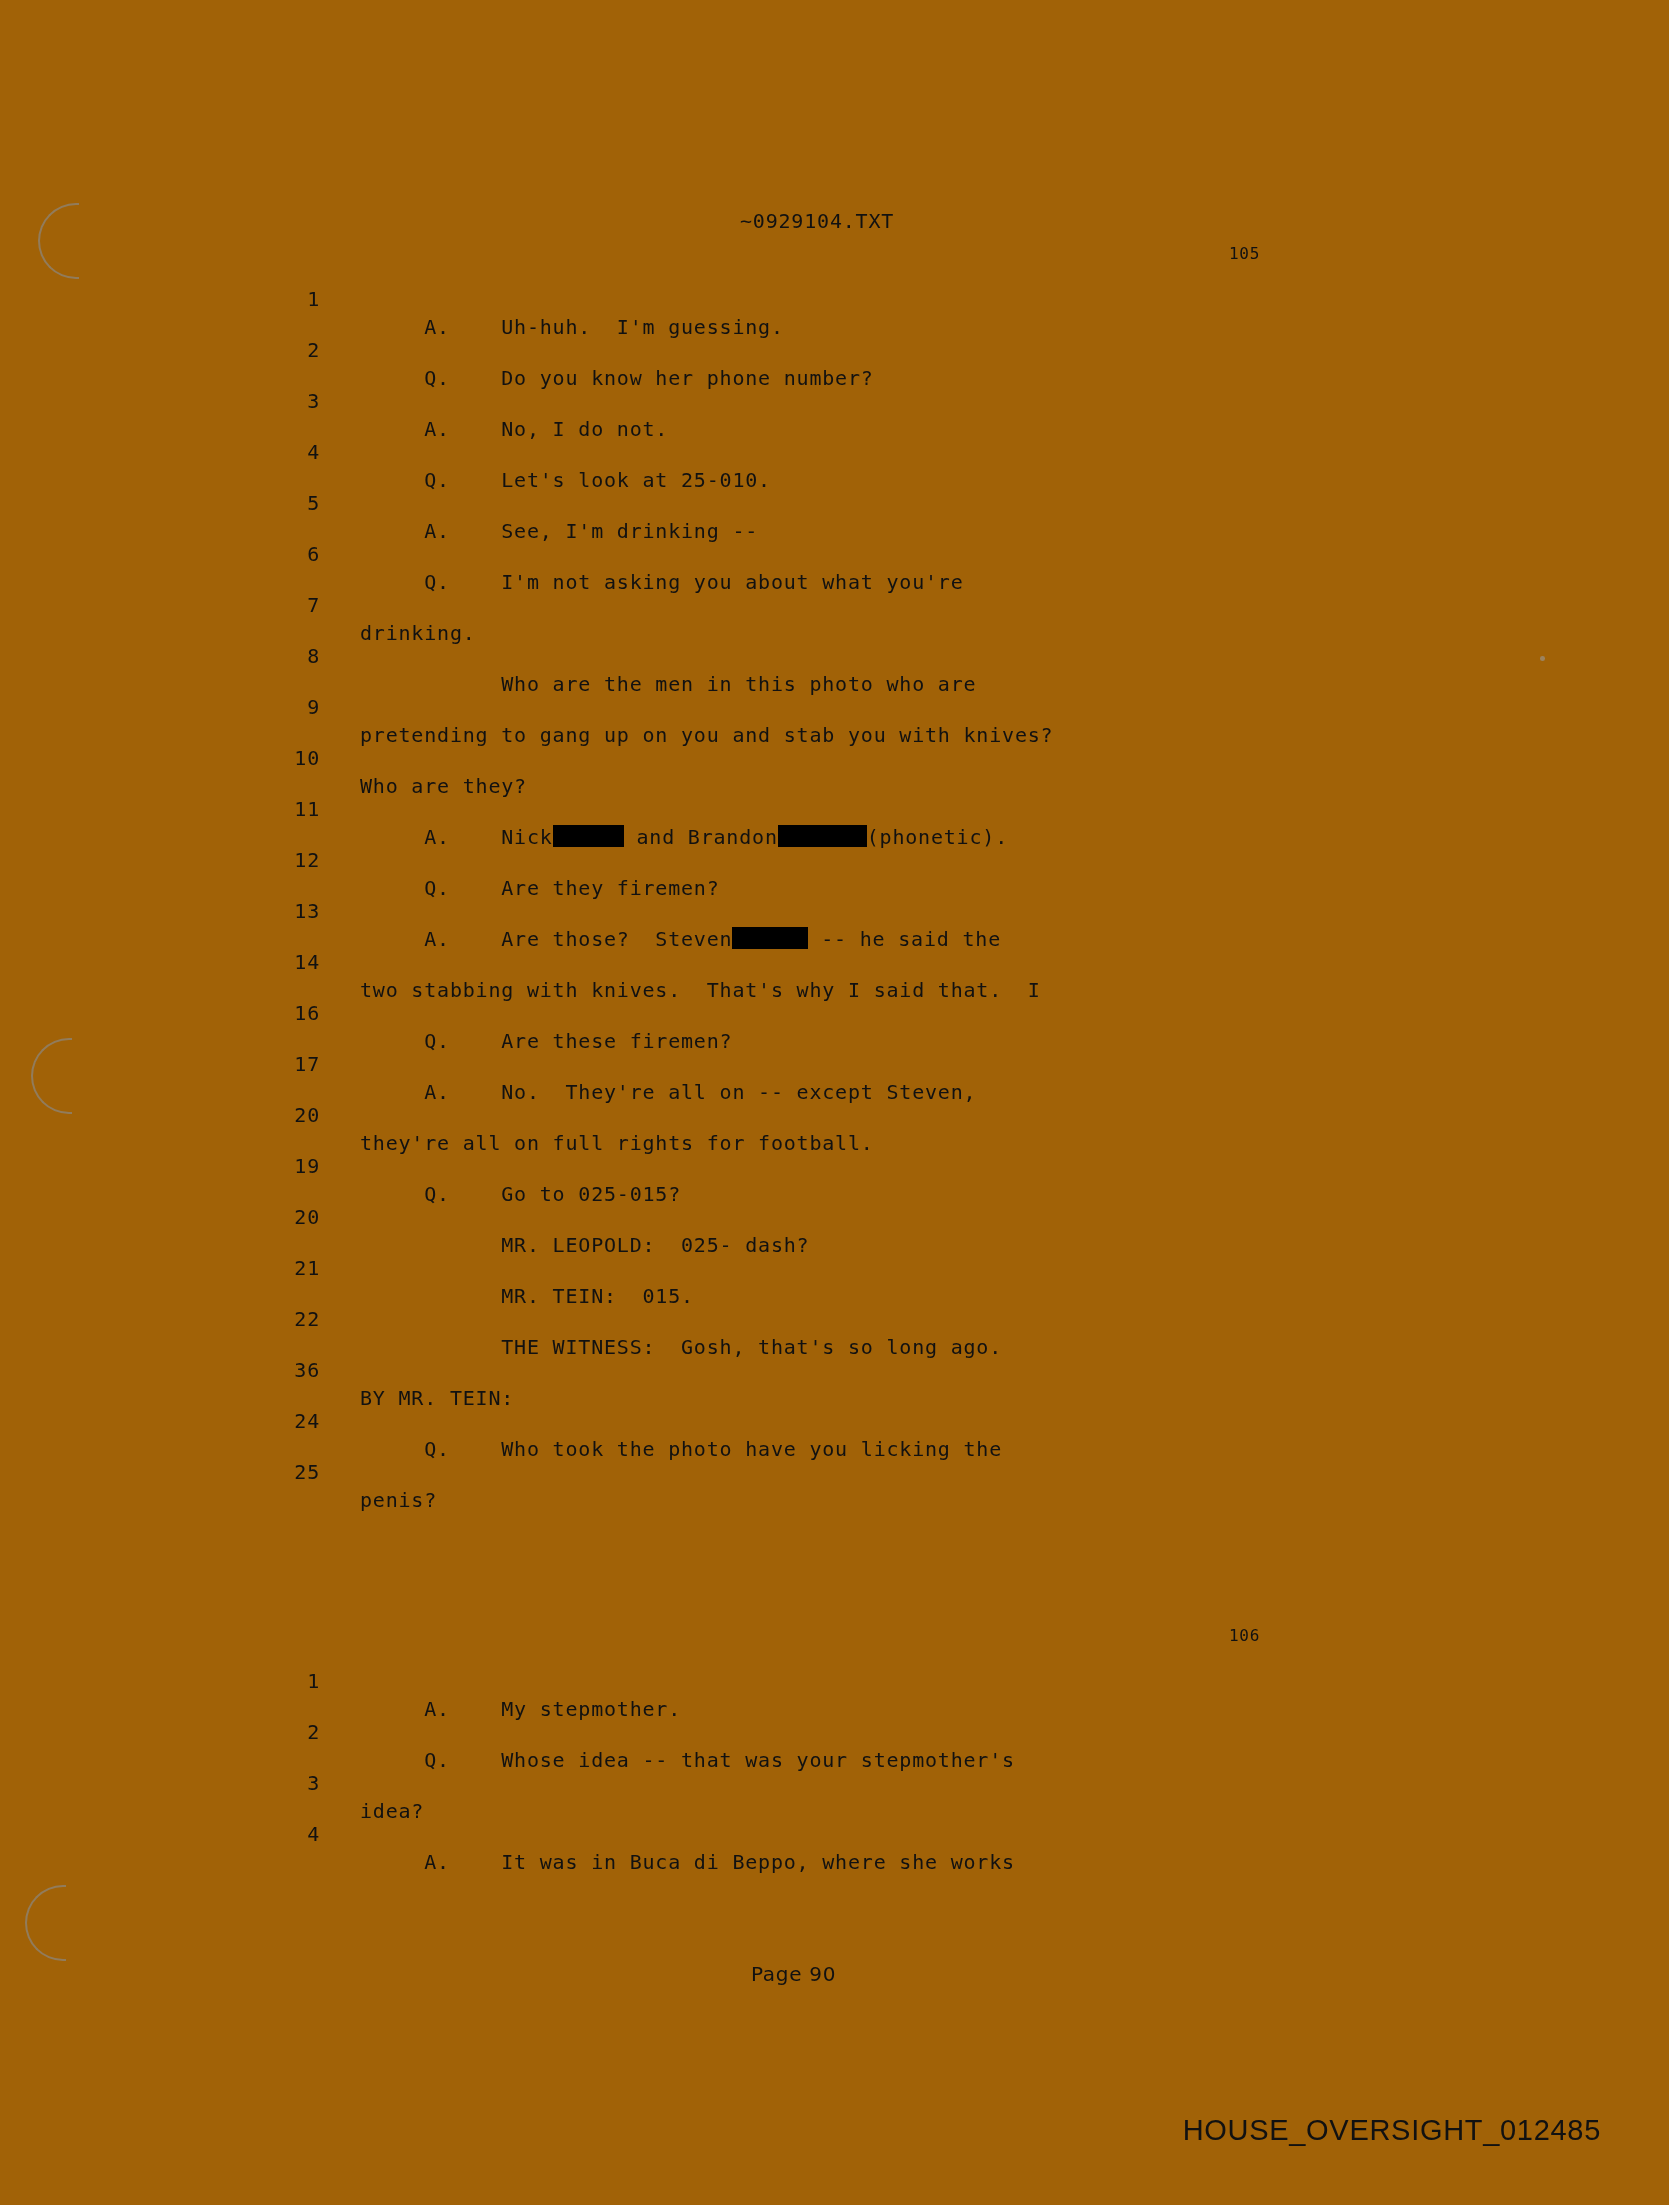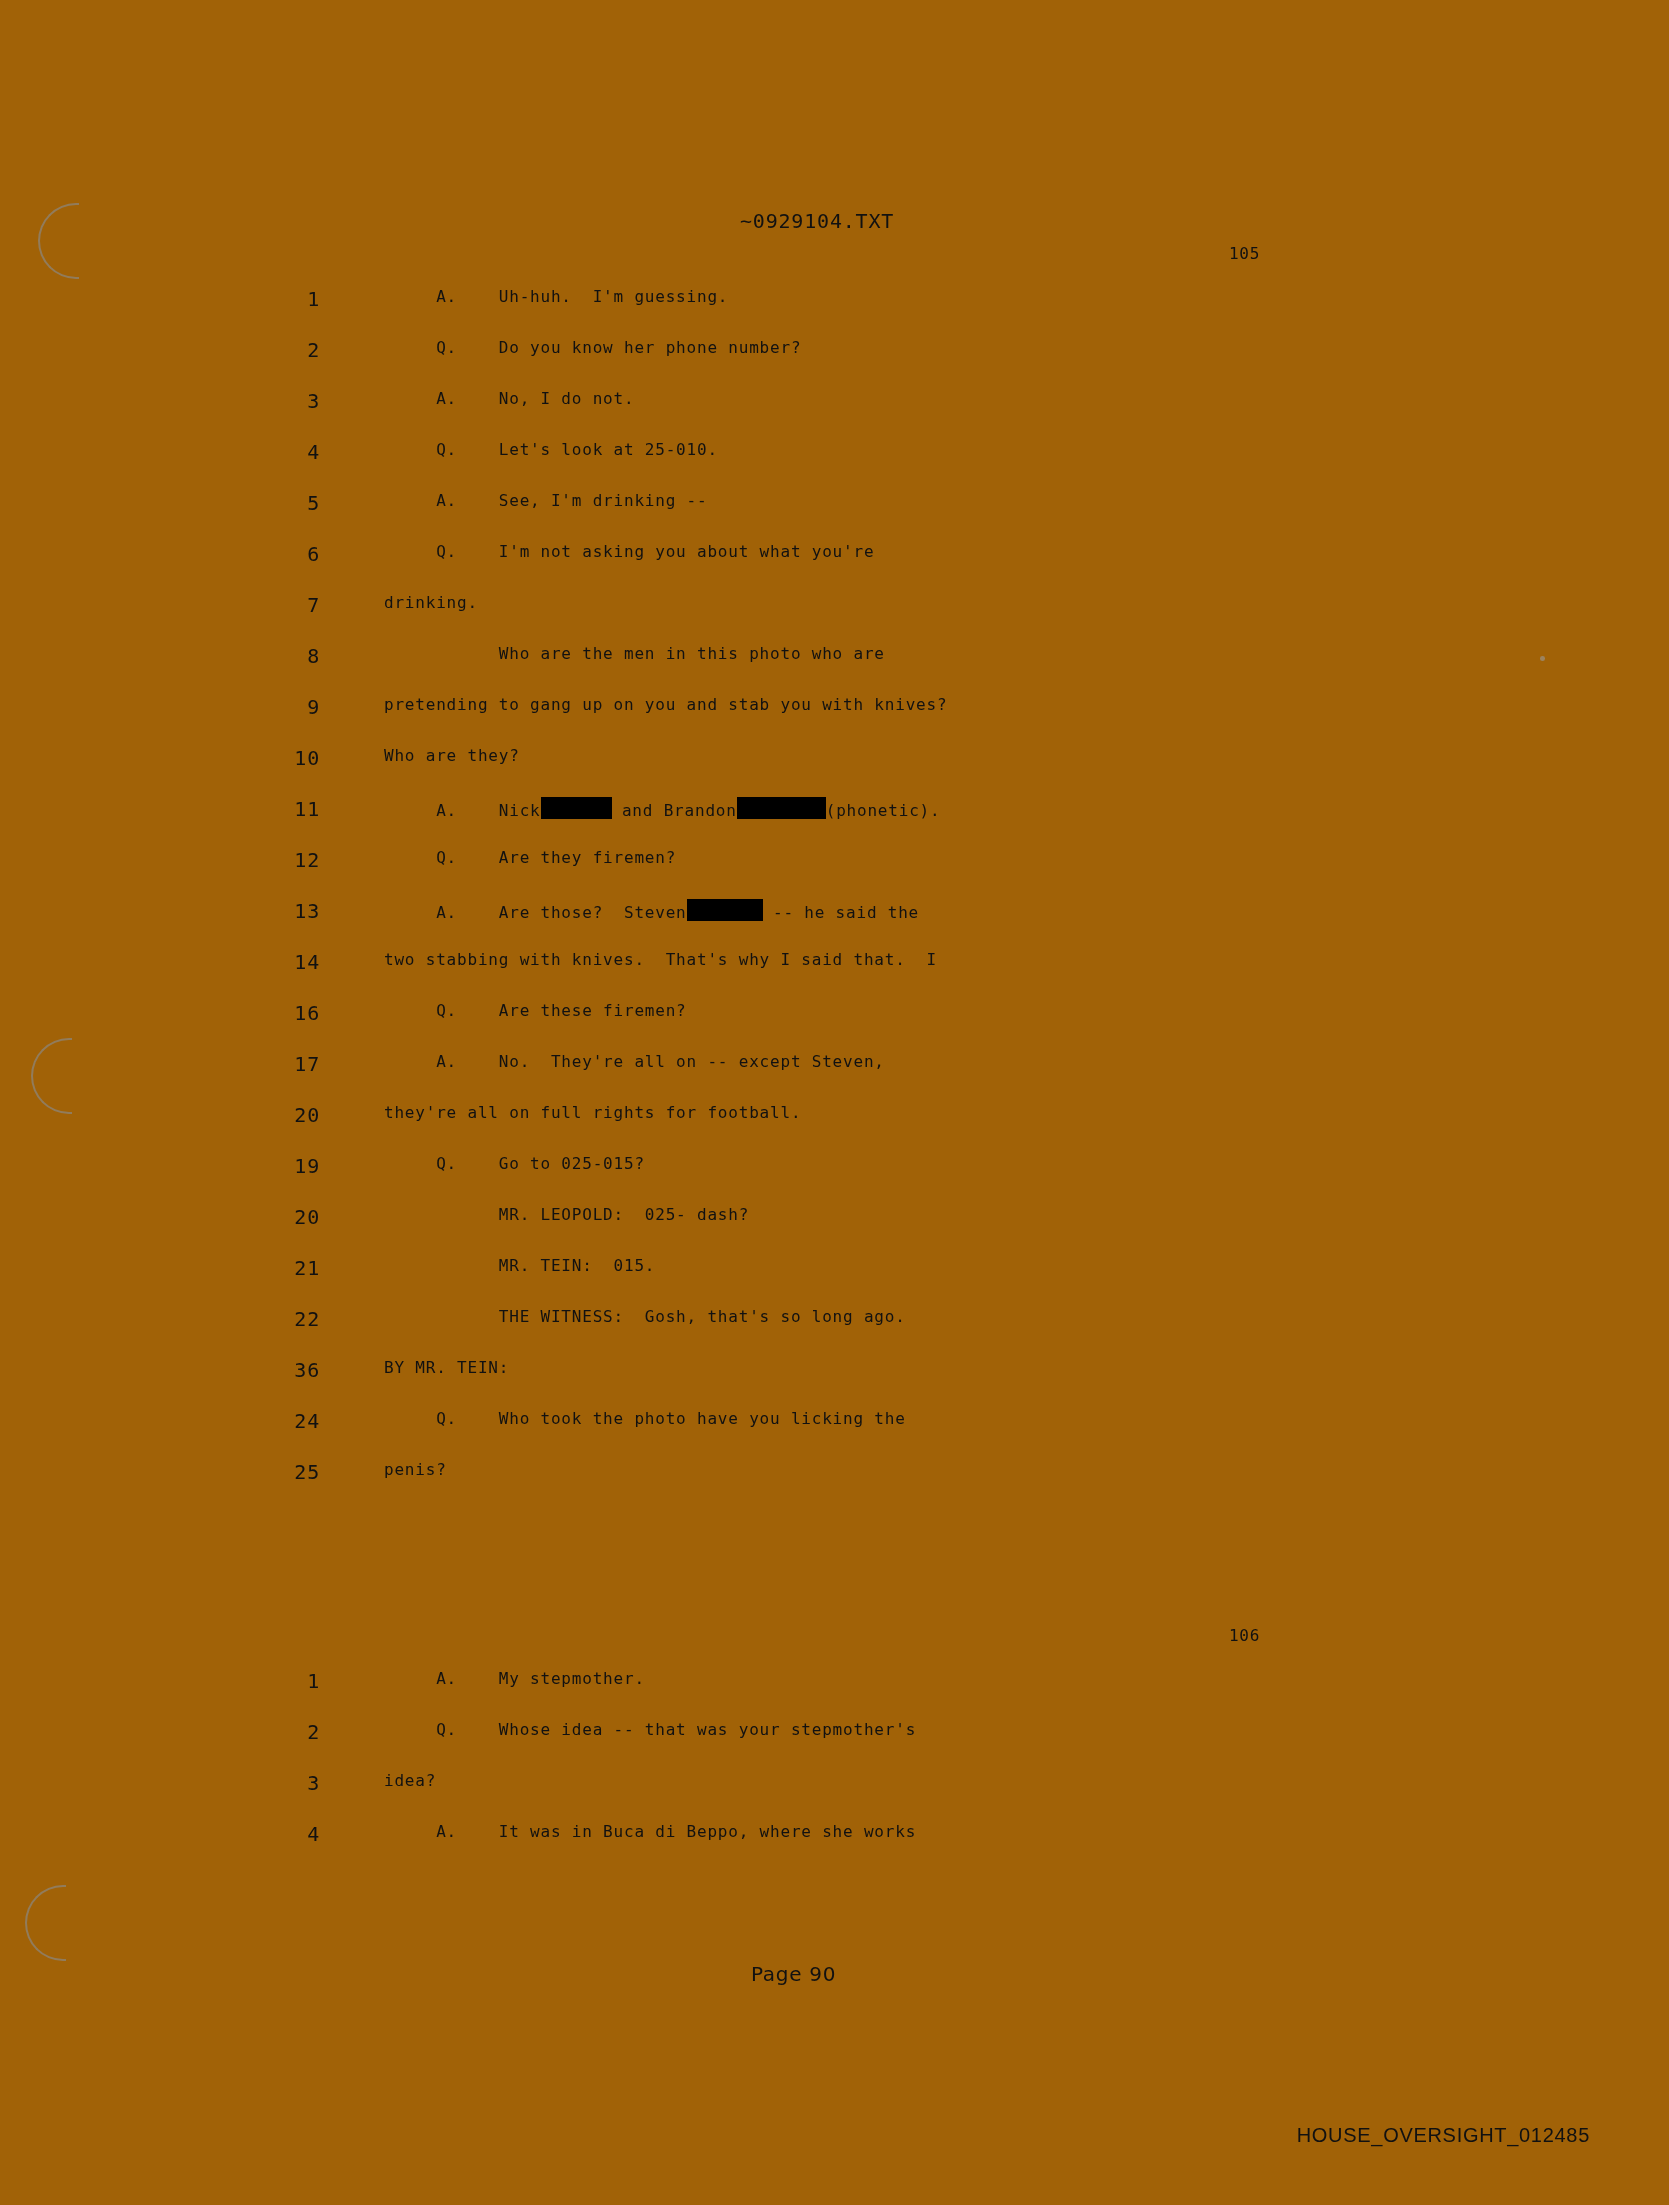--- a/index.html
+++ b/index.html
@@ -77,45 +77,46 @@
   }
   .lnum {
     position: absolute;
     left: 281px;
     width: 39px;
     text-align: right;
     font-size: 20px;
   }
   .ltext {
     position: absolute;
-    left: 384px;
+    left: 360px;
     white-space: pre;
-    font-size: 16px;
+    font-size: 20px;
+    margin-top: 28px;
   }
   .ltext .seg { white-space: pre; }
   .redact {
     display: inline-block;
     background: #000000;
     height: 22px;
     vertical-align: -3.3px;
   }
 
   .pagefooter {
     position: absolute;
     left: 751px;
     top: 1962px;
     font-size: 20px;
     letter-spacing: 0.7px;
     font-family: "DejaVu Sans", sans-serif;
   }
   .bates {
     position: absolute;
-    right: 79px;
+    right: 68px;
     bottom: 58px;
-    font-size: 20px;
+    font-size: 29px;
     letter-spacing: 0.7px;
     font-family: "Liberation Sans", sans-serif;
   }
 </style>
 </head>
 <body>
 
 <div class="page">
 
   <div class="arc a1"></div>

